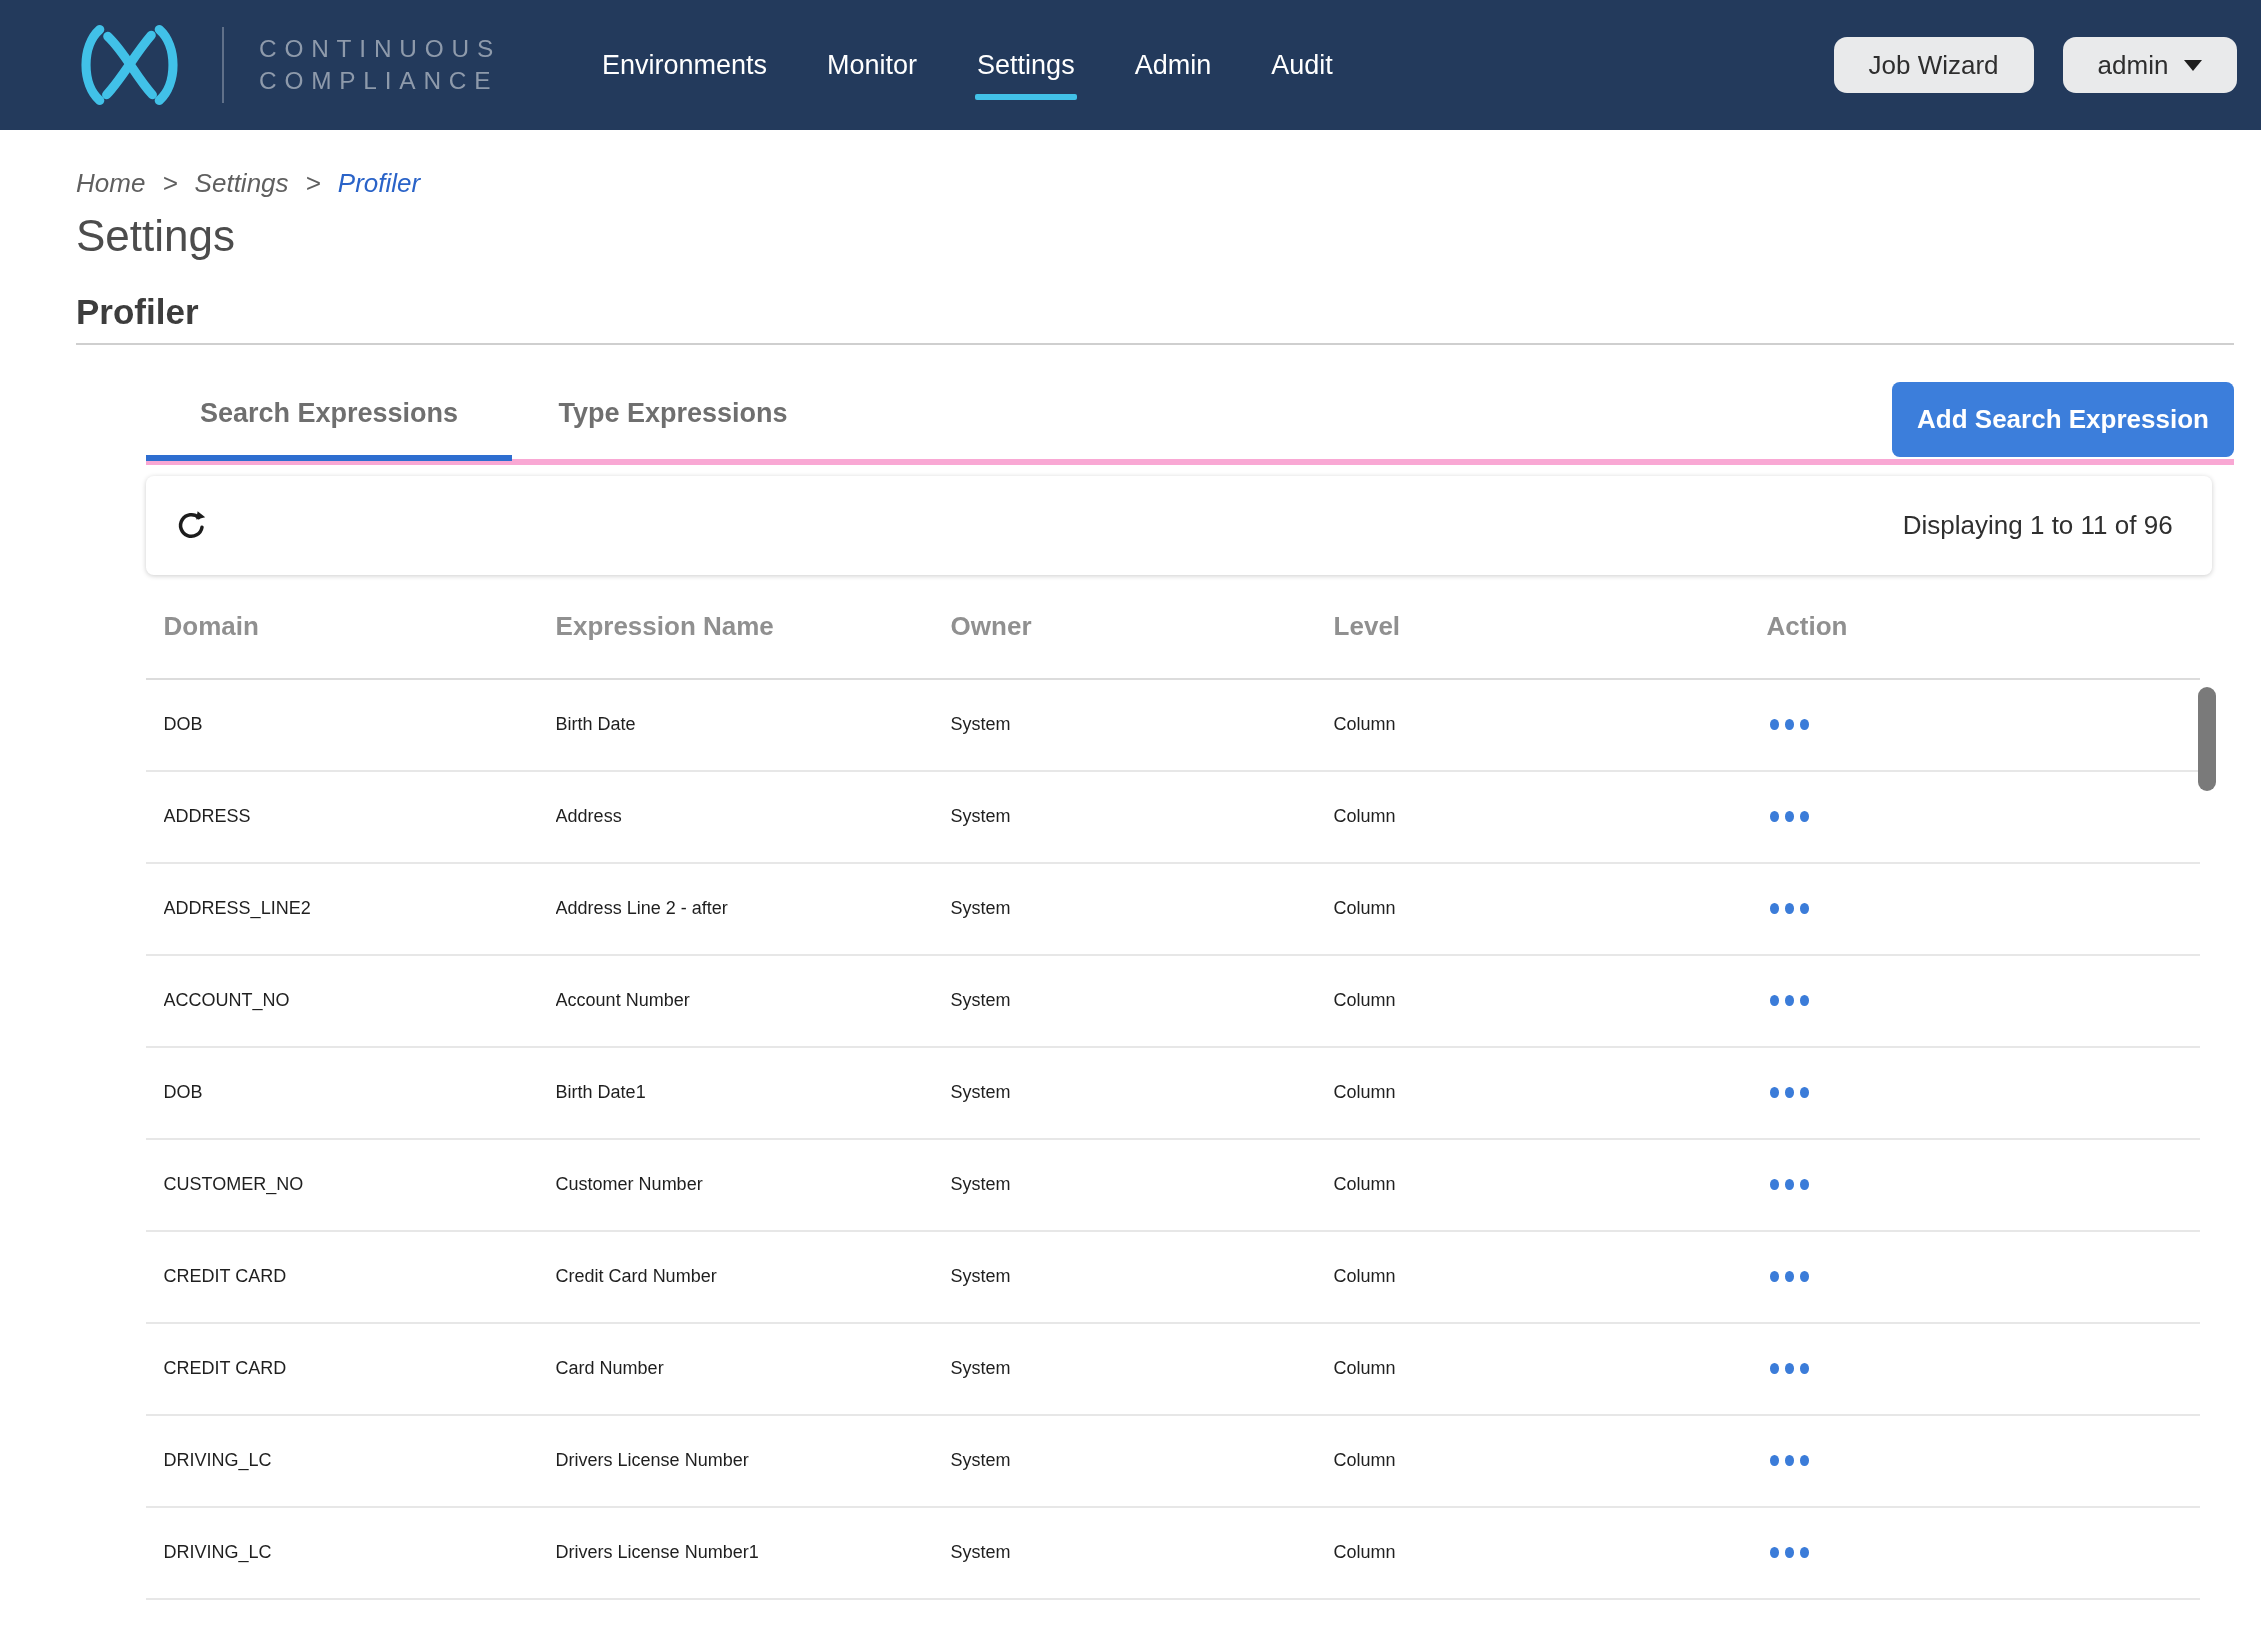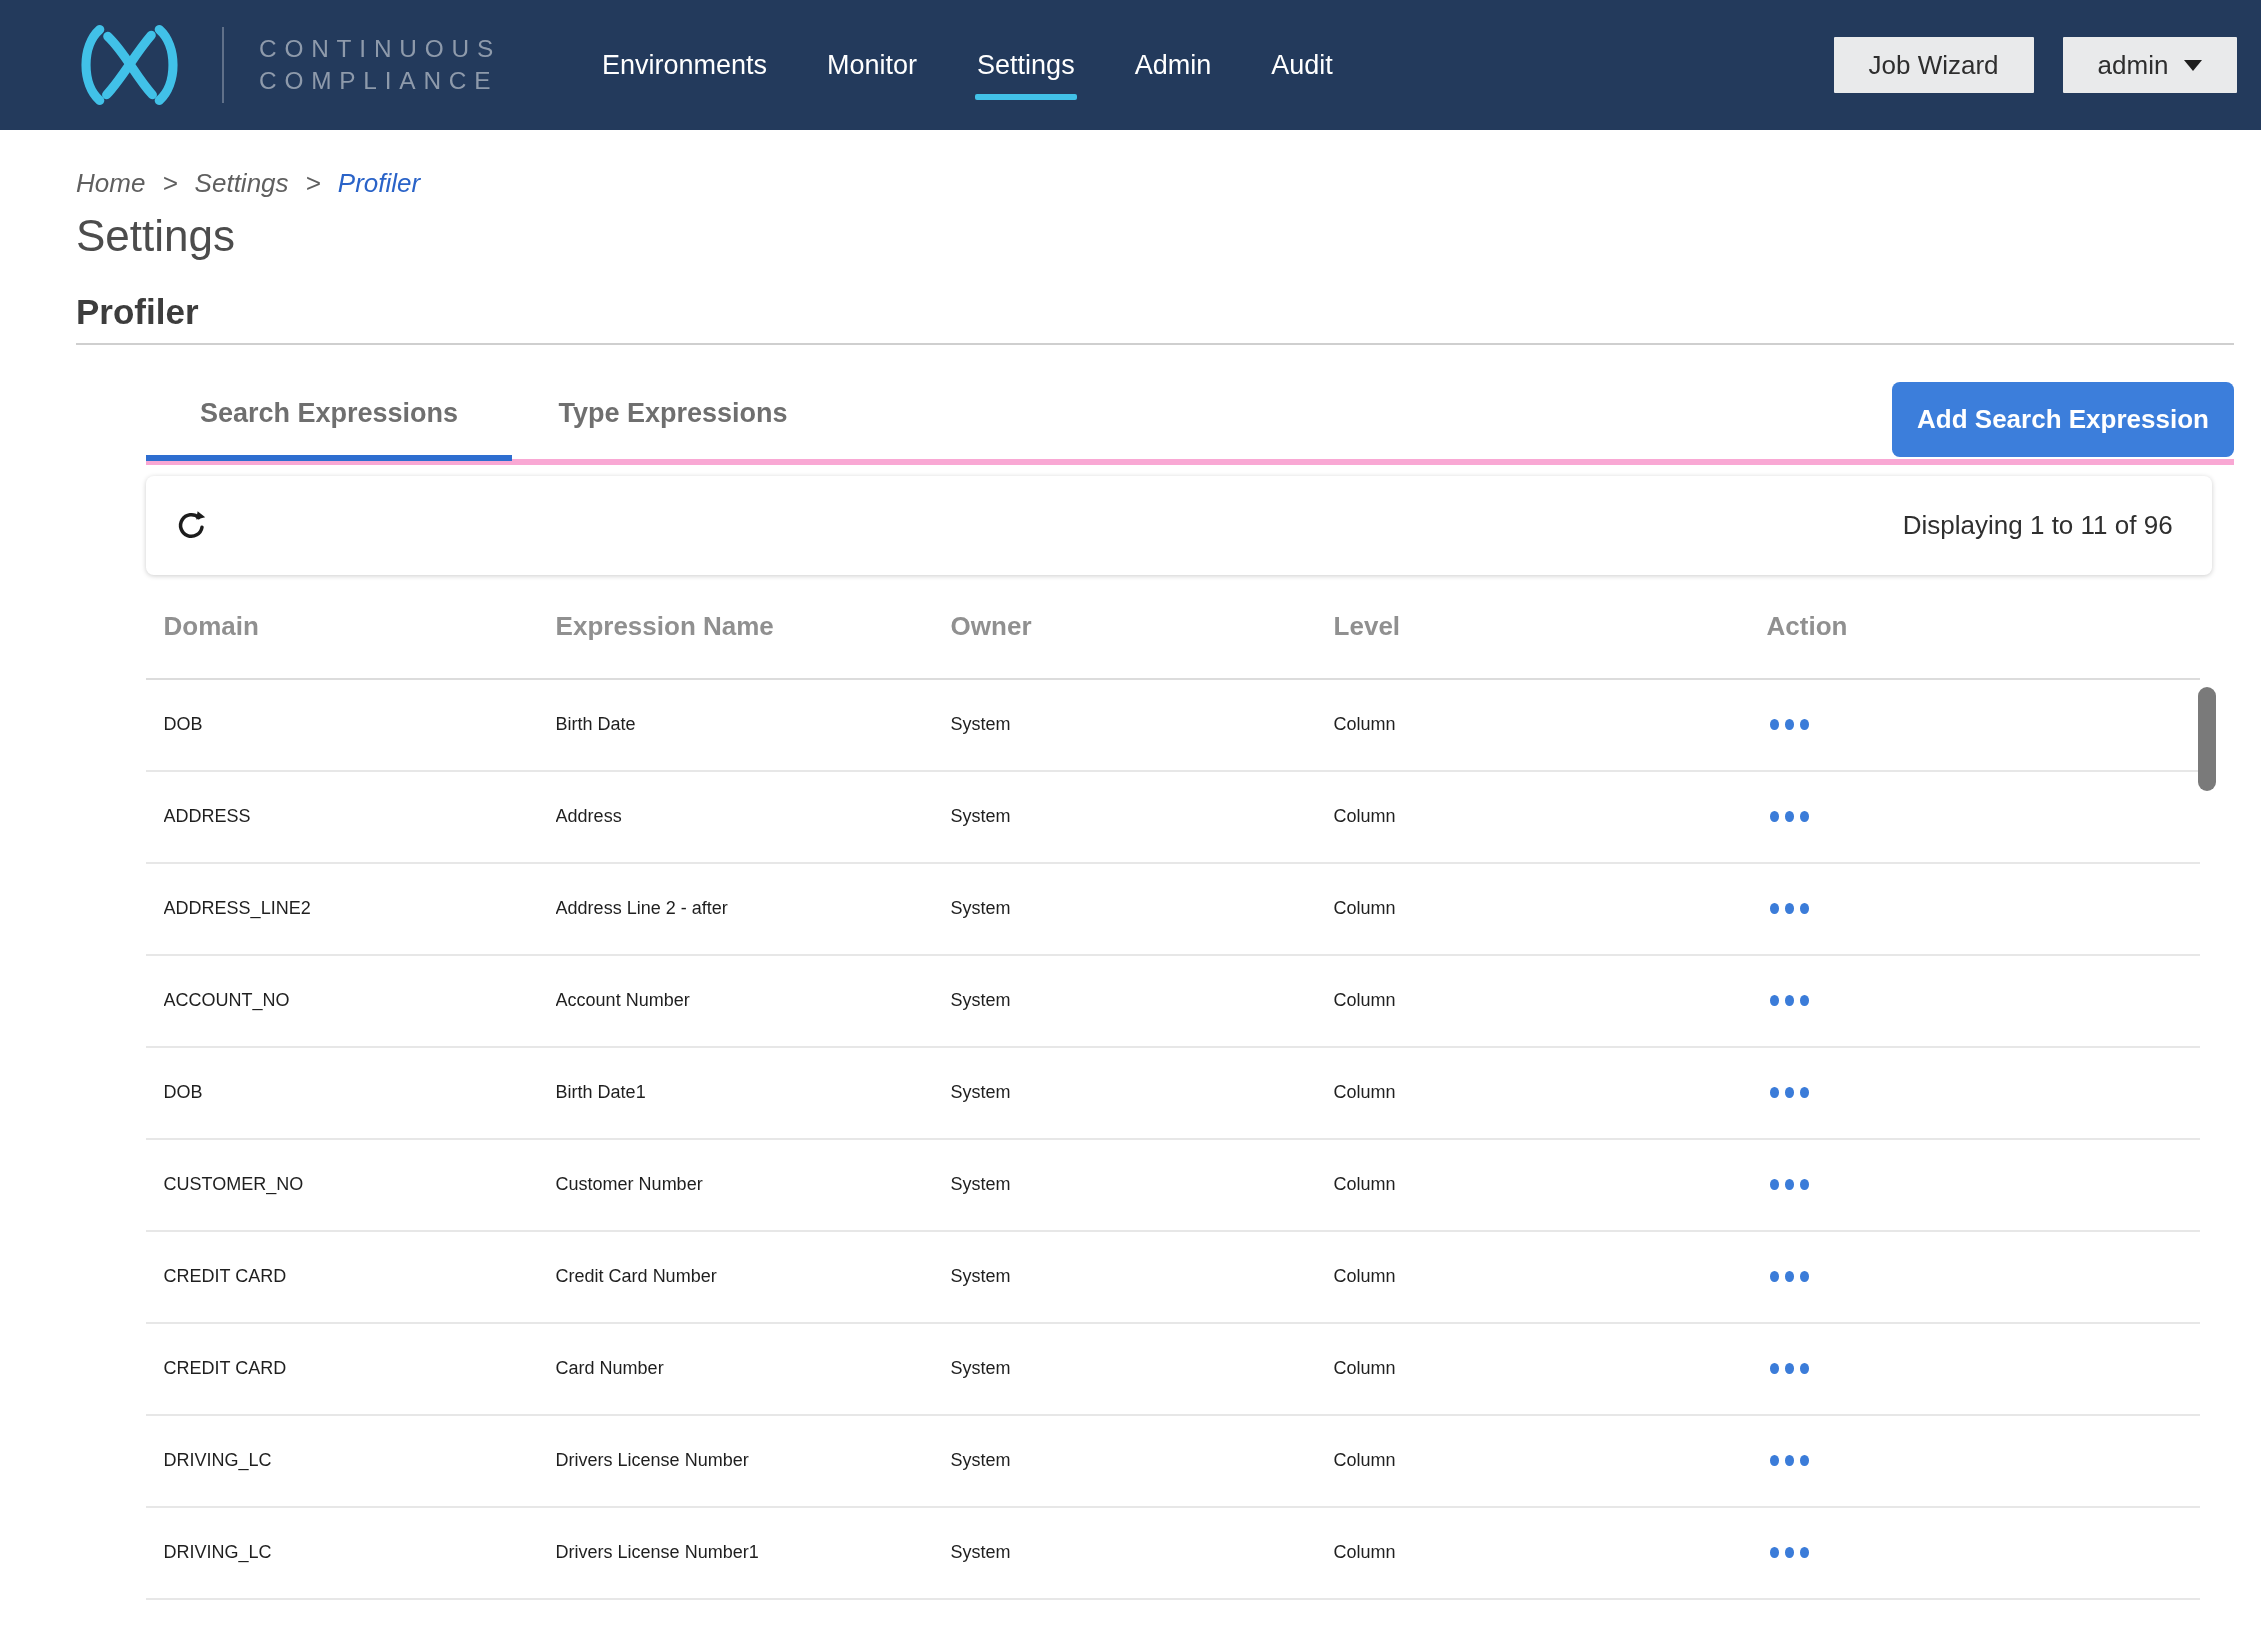--- a/index.html
+++ b/index.html
@@ -20,21 +20,21 @@
   .brand-divider { width:2px; height:76px; background:rgba(255,255,255,.28); margin:0 35px 0 33px; }
   .brand-text { color:#8e9aab; font-size:24.4px; letter-spacing:7.8px; line-height:1.32; font-weight:500; }
   .nav-links { display:flex; gap:60px; margin-left:101px; }
   .nav-item { color:#ffffff; font-size:27px; cursor:pointer; position:relative; padding:11.7px 0; }
   .nav-item.active::after {
     content:""; position:absolute; left:-2px; right:-2px; bottom:-7.8px;
     height:5.9px; background:#41c1e8; border-radius:2px;
   }
   .nav-right { margin-left:auto; display:flex; gap:29px; align-items:center; }
   .nav-btn {
-    background:#e9eaeb; border:none; border-radius:1px; height:56px;
+    background:#e9eaeb; border:none; border-radius:13px; height:56px;
     display:flex; align-items:center; justify-content:center;
     font-family:inherit; font-size:26px; color:#2e2e2e; cursor:pointer; padding:0 35px;
   }
   .caret-down {
     display:inline-block; margin-left:15.6px;
     width:0; height:0; border-left:9.8px solid transparent;
     border-right:9.8px solid transparent; border-top:11.7px solid #1e1e1e;
   }
 
   

